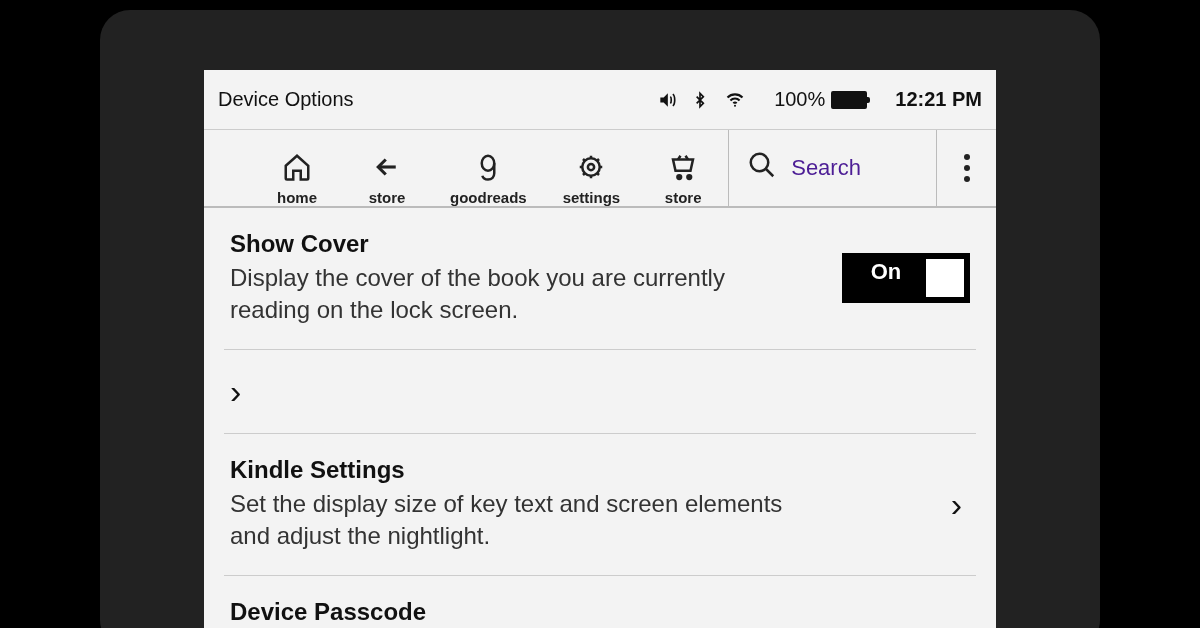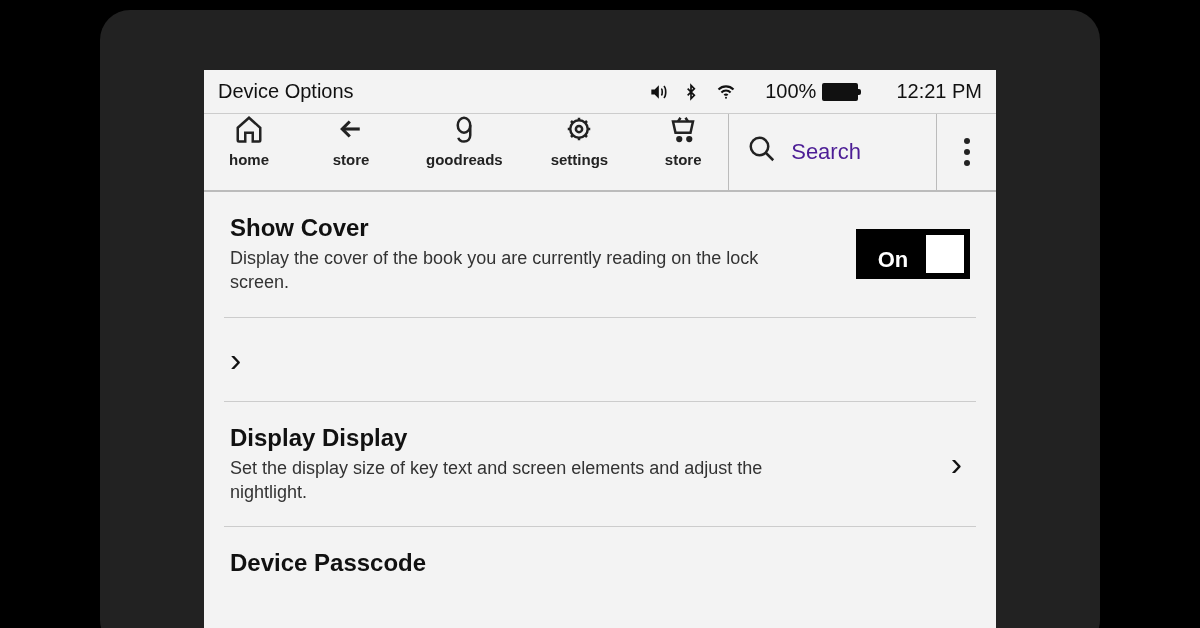--- a/index.html
+++ b/index.html
@@ -22,49 +22,50 @@
     padding: 60px 104px 0 104px;
   }
   .screen {
     width: 100%;
     height: 100%;
     background: #f3f3f3;
     display: flex;
     flex-direction: column;
   }
   .status-bar {
-    height: 44px;
+    height: 60px;
     display: flex;
     align-items: center;
     padding: 0 14px;
     border-bottom: 1px solid #ccc;
     font-size: 20px;
     color: #111;
   }
   .status-title { flex: 1; font-weight: 400; }
   .status-icons { display: flex; align-items: center; gap: 14px; }
   .status-icons svg { display: block; }
   .battery-wrap { display: flex; align-items: center; gap: 6px; margin-left: 12px; }
   .battery-icon { width: 36px; height: 18px; border: 2px solid #111; border-radius: 2px; position: relative; }
   .battery-icon::after { content:""; position:absolute; right:-5px; top:4px; width:3px; height:6px; background:#111; border-radius: 0 2px 2px 0;}
   .battery-fill { background:#111; height:100%; }
-  .time { font-weight: 400; margin-left: 24px;}
+  .time { font-weight: 700; margin-left: 14px;}
   
   .toolbar {
     height: 78px;
     display: flex;
     align-items: stretch;
     border-bottom: 2px solid #bbb;
   }
   .tool-items {
     display: flex;
-    align-items: flex-start;
-    gap: 48px;
+    align-items: flex-end;
+    gap: 36px;
     padding: 0 18px;
     flex: 0 0 auto;
+    margin-left: 48px;
   }
   .tool-item {
     display: flex;
     flex-direction: column;
     align-items: center;
     justify-content: center;
     gap: 4px;
     color: #222;
     font-size: 15px;
     font-weight: 600;
@@ -94,27 +95,27 @@
   .content { flex:1; overflow:hidden; padding: 0 20px; }
   .row {
     padding: 22px 6px;
     border-bottom: 1px solid #ccc;
     display: flex;
     align-items: center;
     gap: 4px;
   }
   .row-text { flex: 1; }
   .row-title { font-size: 24px; font-weight: 700; color: #111; margin-bottom: 4px; }
-  .row-desc { font-size: 18px; color: #333; line-height: 1.35; max-width: 560px;}
+  .row-desc { font-size: 24px; color: #333; line-height: 1.35; max-width: 560px;}
   .toggle {
-    width: 114px;
+    width: 128px;
     height: 50px;
     background: #000;
     display: flex;
-    align-items: flex-end;
+    align-items: flex-start;
     padding: 6px;
     color: #fff;
     font-size: 22px;
     font-weight: 700;
     gap: 10px;
   }
   .toggle-label { flex:1; text-align:center; padding-left: 8px;}
   .toggle-knob { width: 38px; height: 38px; background: #fff; }
   .chevron { font-size: 34px; color:#111; font-weight: 300; padding-right: 8px;}
 </style>
@@ -237,21 +238,21 @@
           <div class="toggle-knob"></div>
         </div>
       </div>
 
       <div class="row">
         <div class="chevron">›</div>
       </div>
 
       <div class="row">
         <div class="row-text">
-          <div class="row-title">Display Display</div>
+          <div class="row-title">Kindle Settings</div>
           <div class="row-desc">Set the display size of key text and screen elements and adjust the nightlight.</div>
         </div>
         <div class="chevron">›</div>
       </div>
 
       <div class="row" style="border-bottom:none;">
         <div class="row-text">
           <div class="row-title">Device Passcode</div>
         </div>
       </div>

